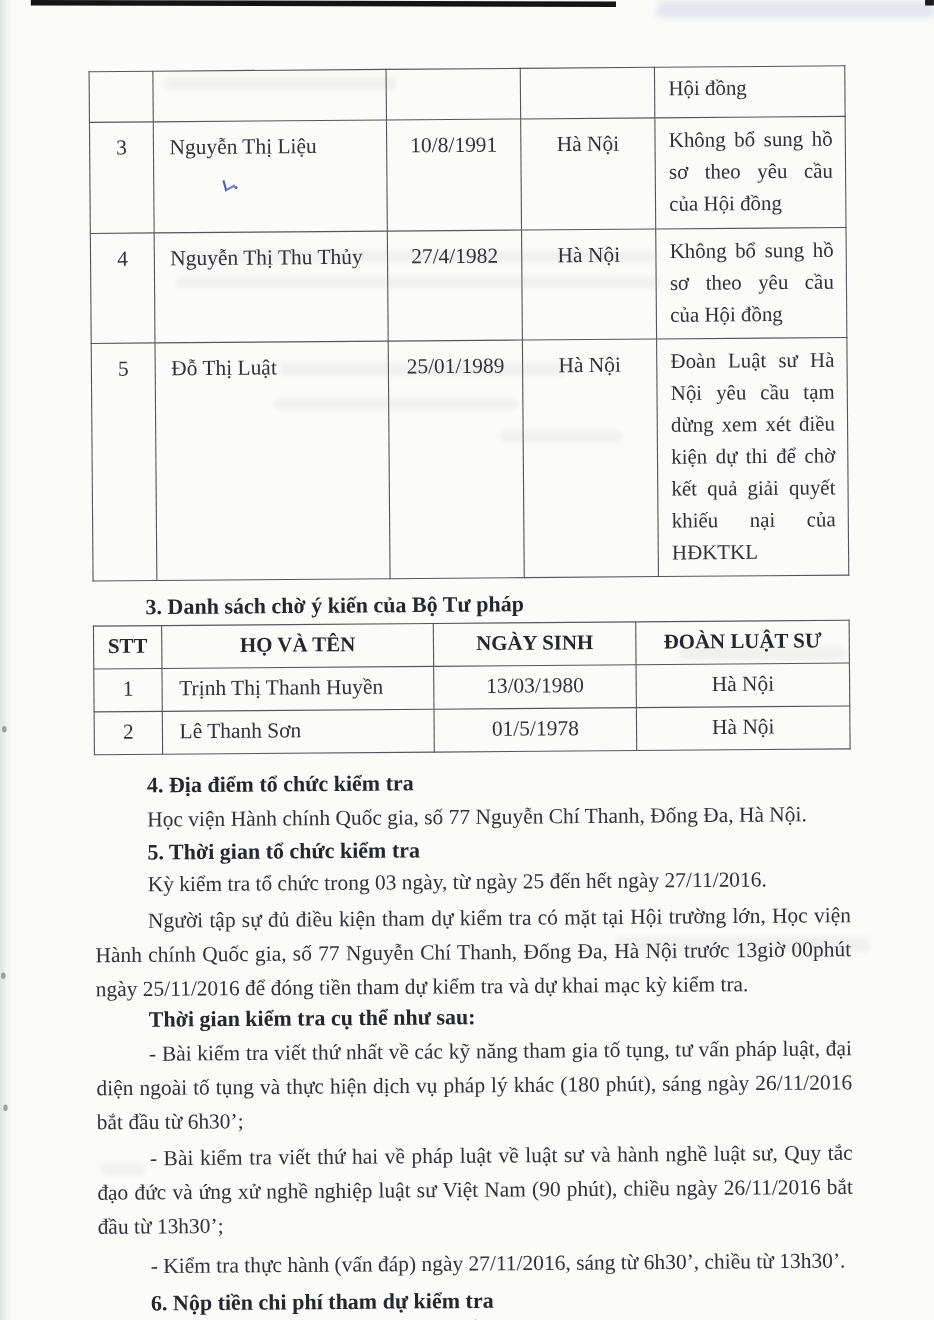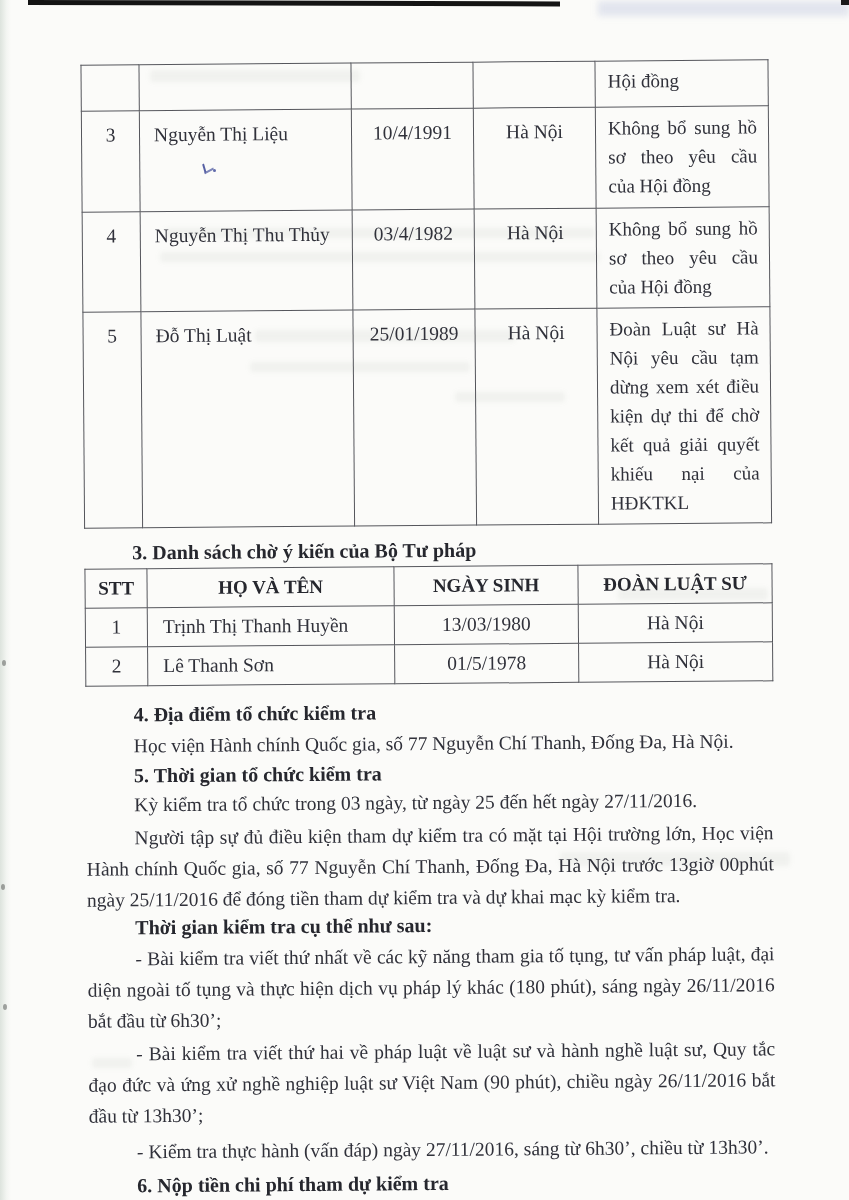--- a/index.html
+++ b/index.html
@@ -96,28 +96,28 @@
         <tr class="r-partial">
       <td class="c-stt"></td>
           <td class="c-name"></td>
           <td class="c-dob"></td>
           <td class="c-place"></td>
       <td class="c-note">Hội đồng</td>
     </tr>
     <tr class="r3">
       <td class="c-stt">3</td>
       <td class="c-name">Nguyễn Thị Liệu</td>
-      <td class="c-dob">10/4/1991</td>
+      <td class="c-dob">10/8/1991</td>
       <td class="c-place">Hà Nội</td>
       <td class="c-note">Không bổ sung hồ sơ theo yêu cầu của Hội đồng</td>
     </tr>
     <tr class="r4">
       <td class="c-stt">4</td>
       <td class="c-name">Nguyễn Thị Thu Thủy</td>
-      <td class="c-dob">03/4/1982</td>
+      <td class="c-dob">27/4/1982</td>
       <td class="c-place">Hà Nội</td>
       <td class="c-note">Không bổ sung hồ sơ theo yêu cầu của Hội đồng</td>
     </tr>
     <tr class="r5">
       <td class="c-stt">5</td>
       <td class="c-name">Đỗ Thị Luật</td>
       <td class="c-dob">25/01/1989</td>
       <td class="c-place">Hà Nội</td>
       <td class="c-note">Đoàn Luật sư Hà Nội yêu cầu tạm dừng xem xét điều kiện dự thi để chờ kết quả giải quyết khiếu nại của HĐKTKL</td>
     </tr>

